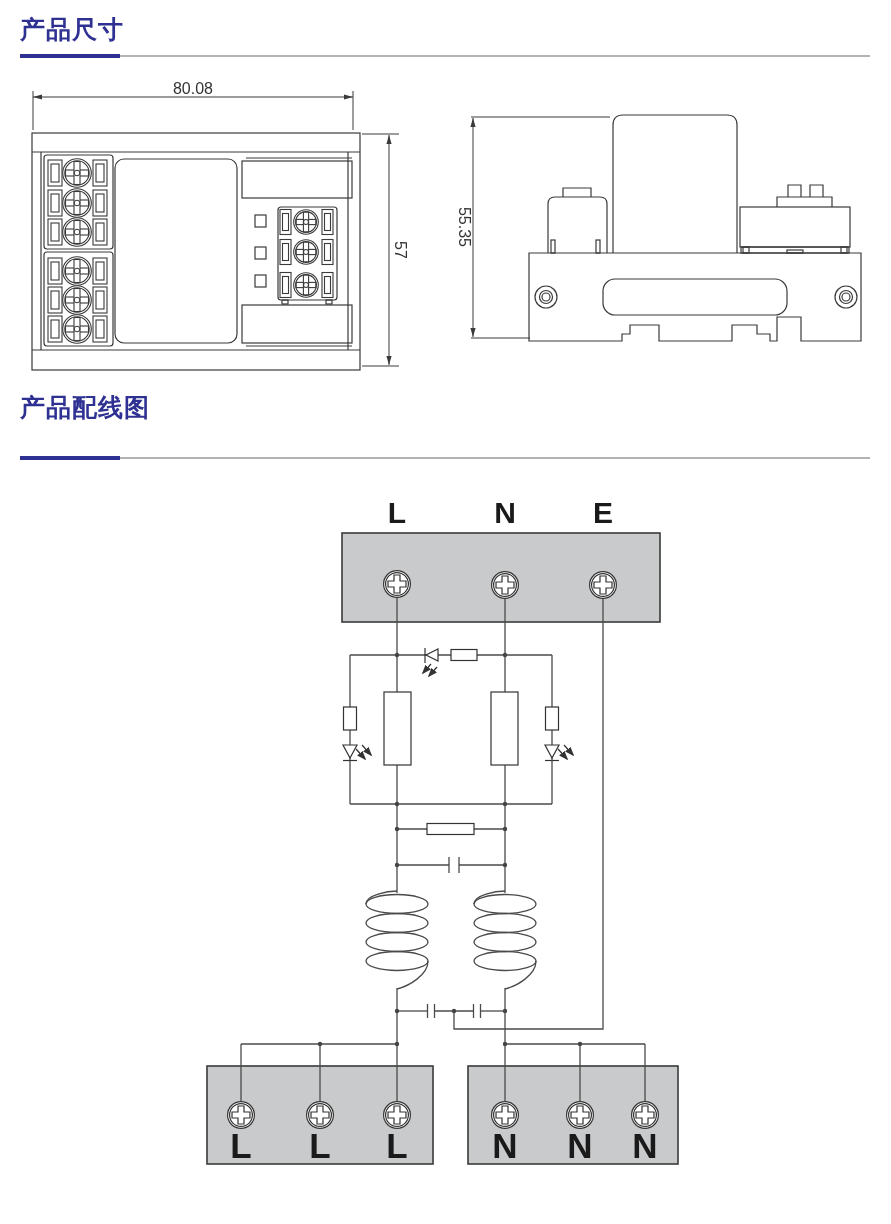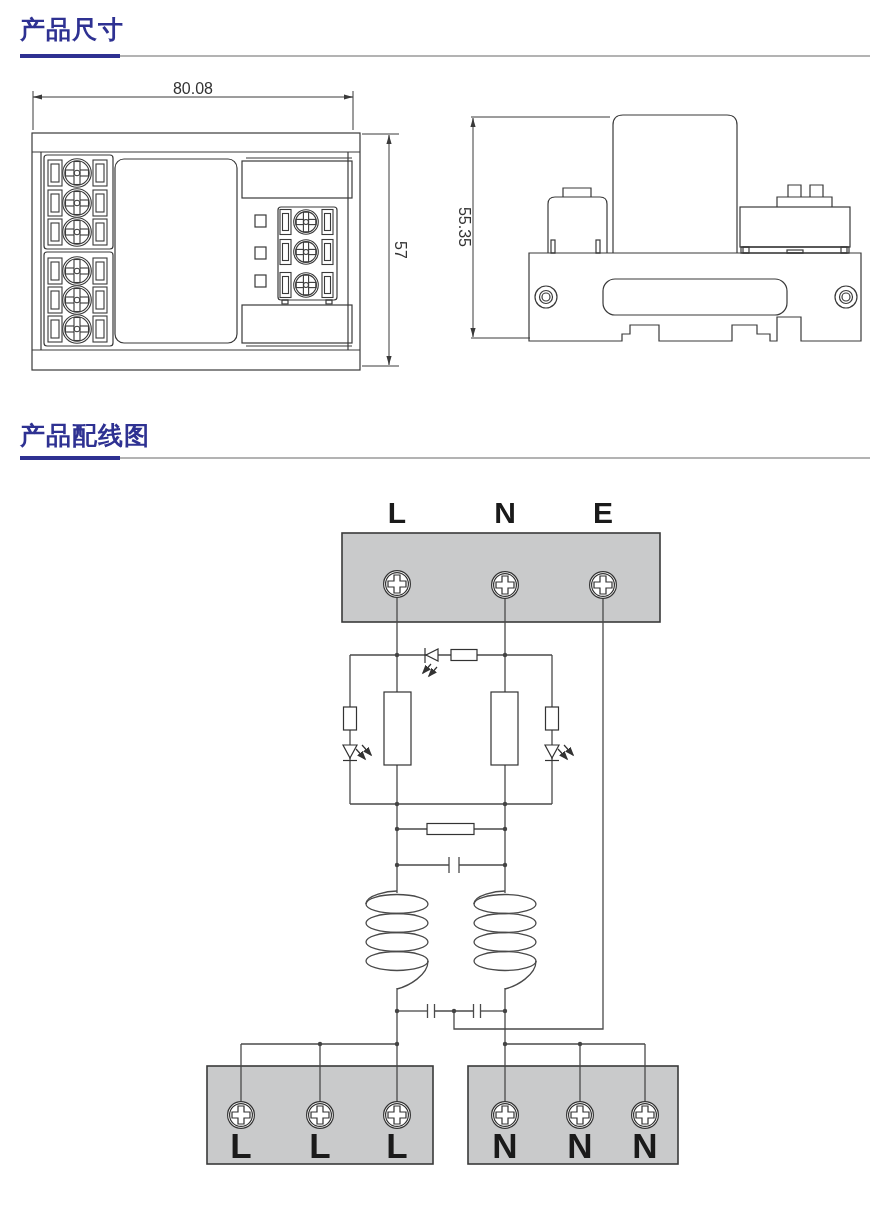--- a/index.html
+++ b/index.html
@@ -5,21 +5,21 @@
   html,body{margin:0;padding:0;background:#ffffff;}
   .page{
     position:relative;width:891px;height:1224px;background:#ffffff;overflow:hidden;
     font-family:"Liberation Sans","DejaVu Sans",sans-serif;
   }
   .section-heading{
     position:absolute;left:20px;color:#2e3192;font-size:25px;font-weight:bold;
     letter-spacing:1px;line-height:30px;
   }
   .h1pos{top:14px;}
-  .h2pos{top:420px;}
+  .h2pos{top:392px;}
   .rule{position:absolute;left:20px;width:850px;height:2px;background:#b3b3b3;}
   .r1{top:55px;}
   .r2{top:457px;}
   .rule .accent{position:absolute;left:0;top:-1px;width:100px;height:4px;background:#2e3192;}
   svg{position:absolute;left:0;}
   .dims-svg{top:80px;}
   .wiring-svg{top:490px;}
   text.dim{font-size:16px;fill:#333;text-anchor:middle;font-family:"Liberation Sans","DejaVu Sans",sans-serif;}
   text.tlabel{font-size:30px;font-weight:600;fill:#1a1a1a;text-anchor:middle;font-family:"Liberation Sans","DejaVu Sans",sans-serif;}
   text.blabel{font-size:35px;font-weight:700;fill:#1a1a1a;text-anchor:middle;font-family:"Liberation Sans","DejaVu Sans",sans-serif;}

